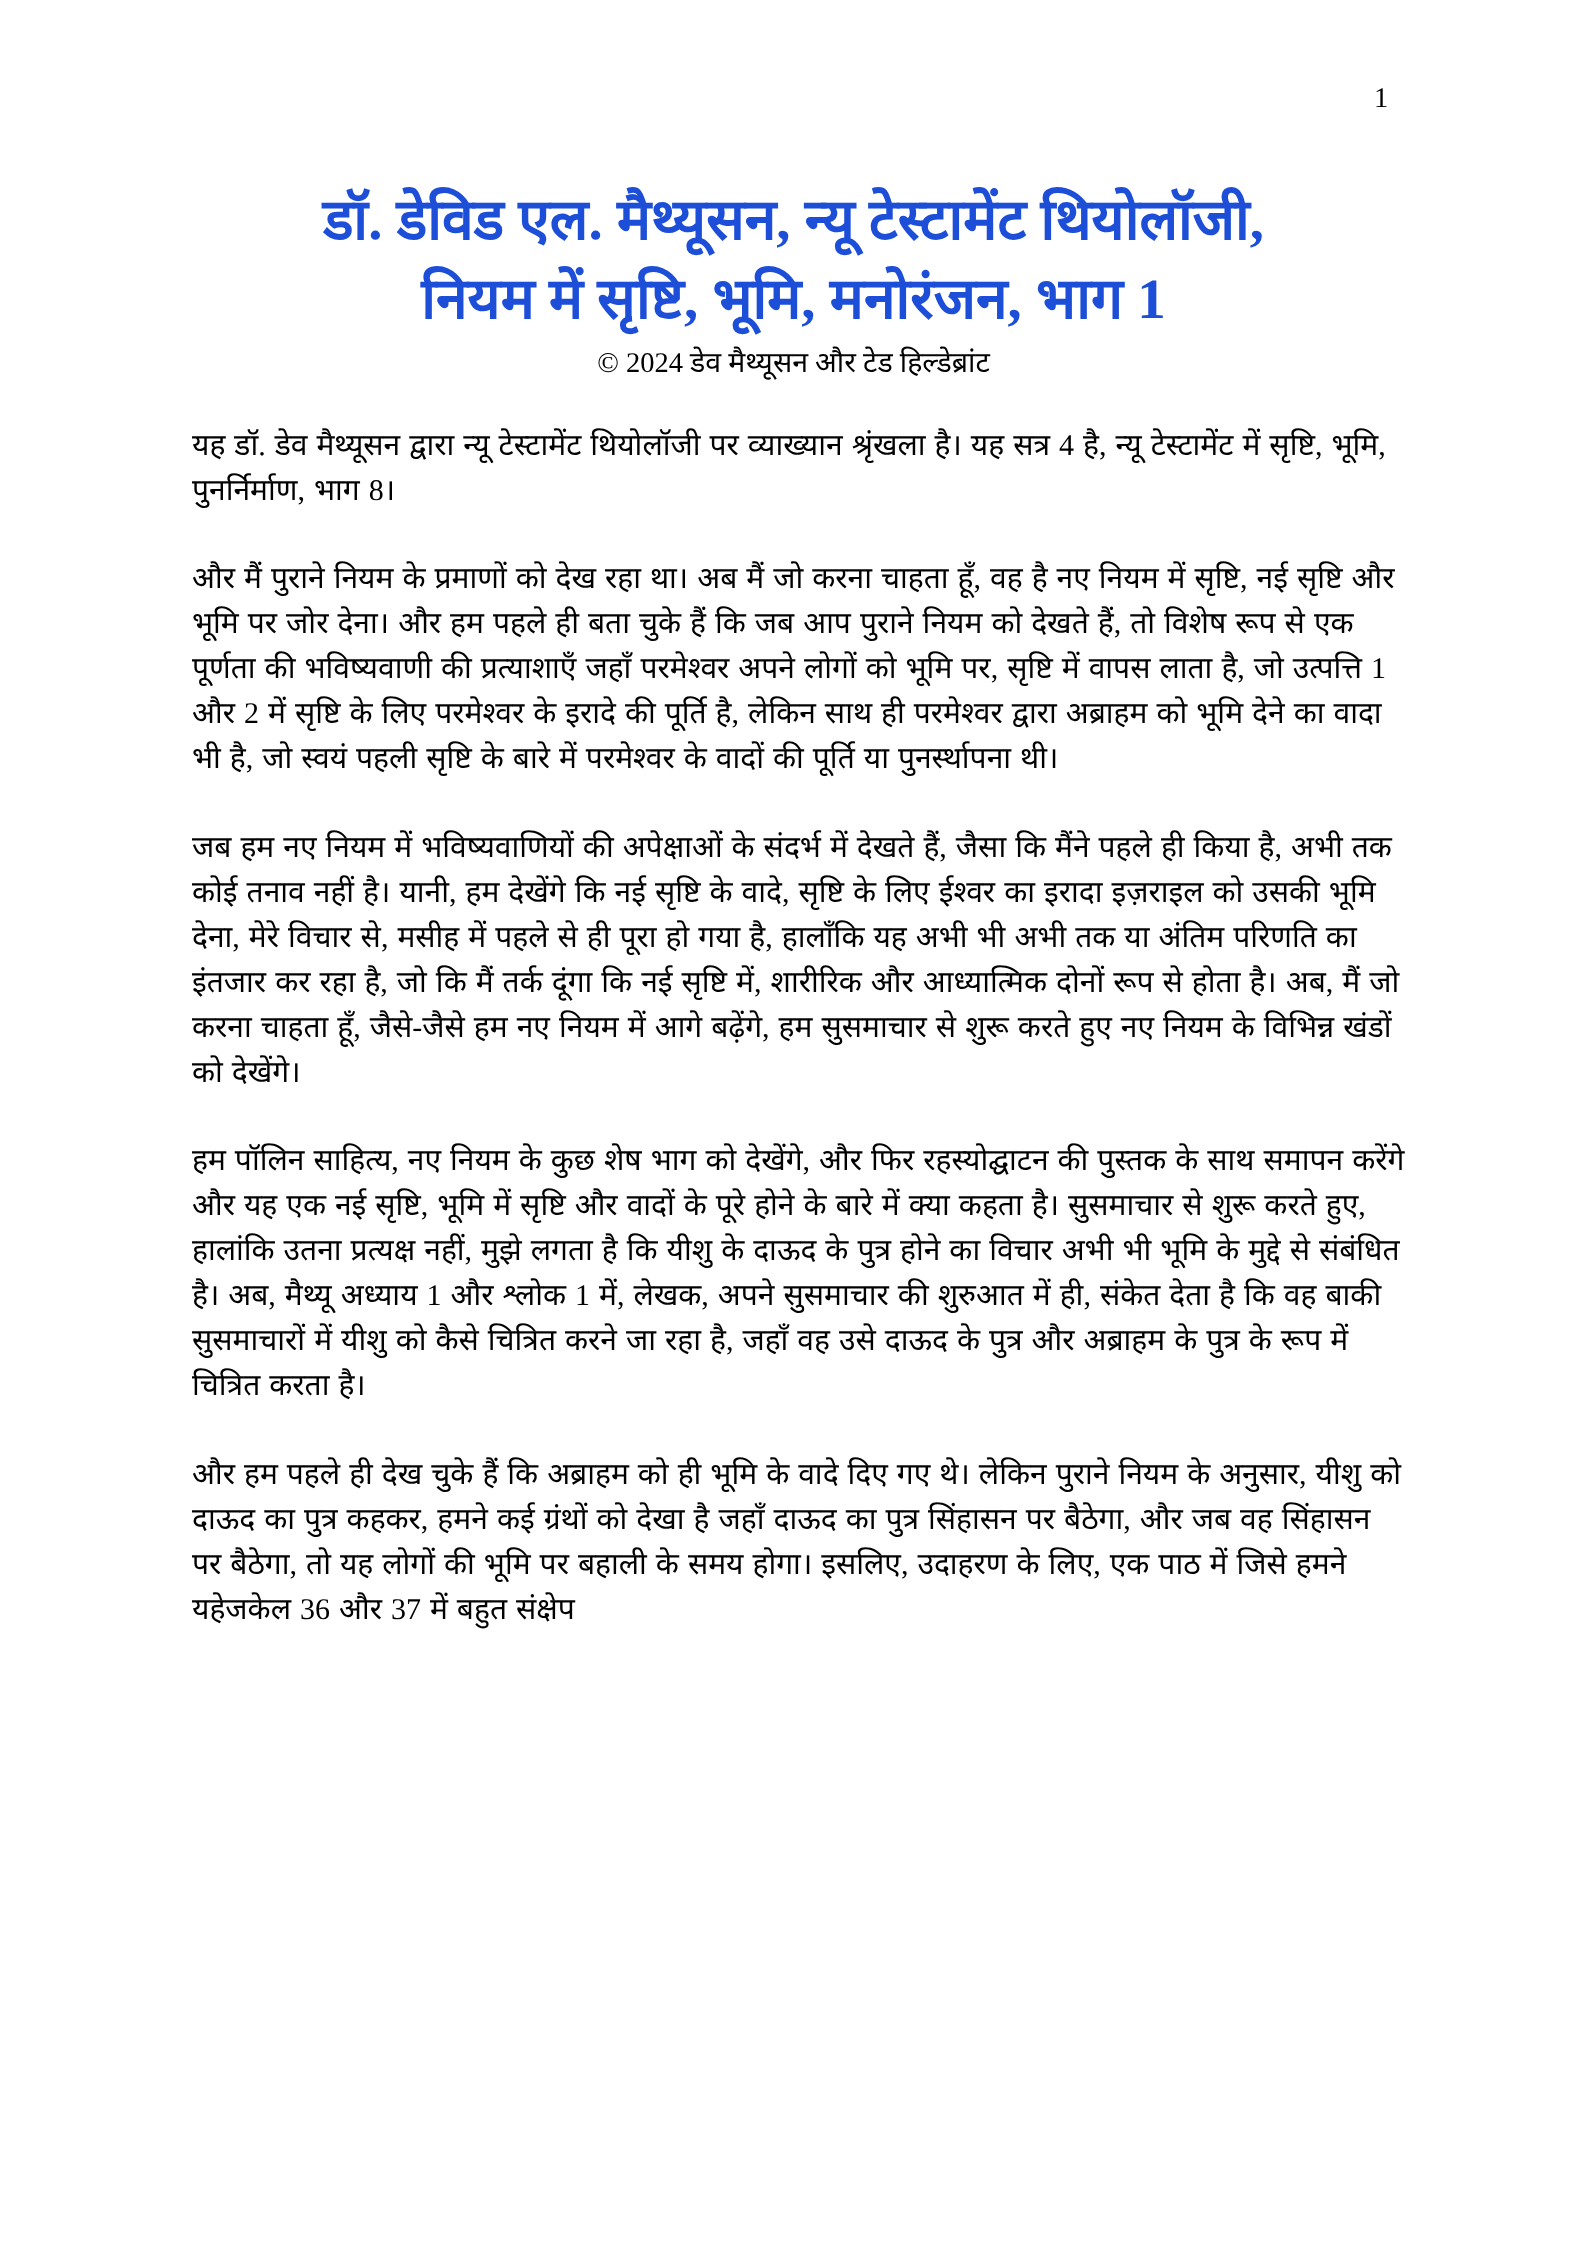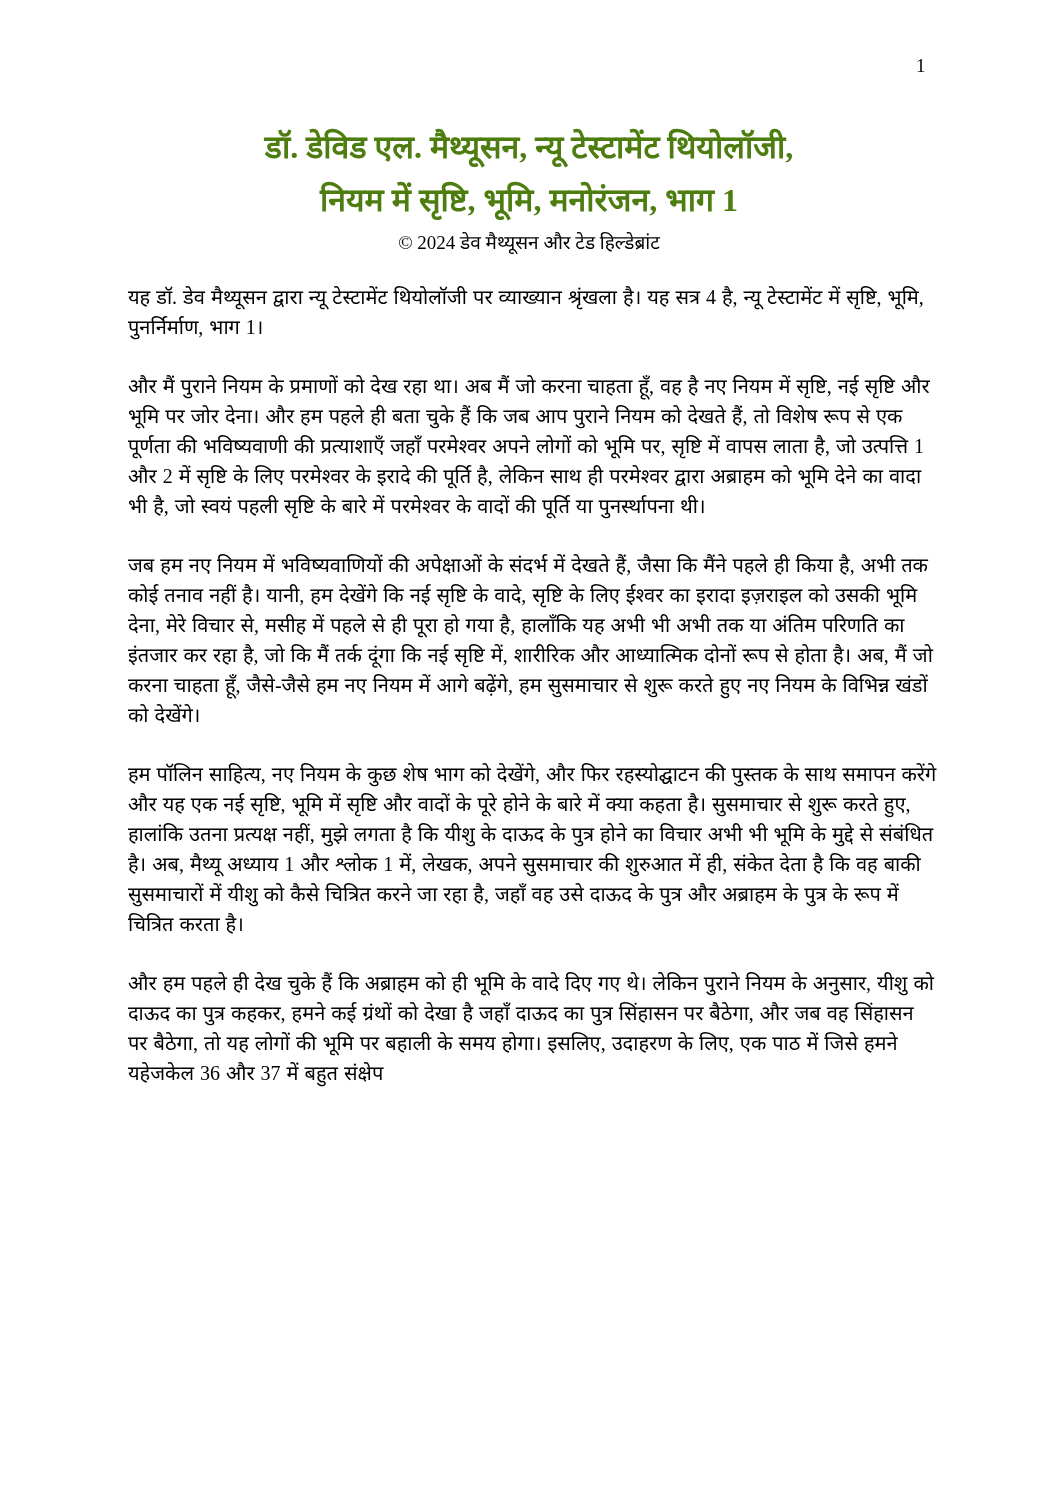--- a/index.html
+++ b/index.html
@@ -24,24 +24,24 @@
     font-size: 19px;
     line-height: 24px;
     color: #000000;
   }
   .title-block {
     margin: 121px 80px 0 80px;
     text-align: center;
   }
   .doc-title {
     margin: 0;
-    font-size: 32px;
+    font-size: 38px;
     font-weight: bold;
     line-height: 53px;
-    color: #4d7c0f;
+    color: #1d4ed8;
   }
   .copyright {
     margin: 2px 0 0 0;
     text-align: center;
     font-size: 19px;
     line-height: 27px;
     font-weight: normal;
     font-family: Liberation Serif, serif;
   }
   .body-text {
@@ -65,20 +65,20 @@
 
   <header class="title-block">
     <h1 class="doc-title">
       <div>डॉ. डेविड एल. मैथ्यूसन, न्यू टेस्टामेंट थियोलॉजी,</div>
       <div>नियम में सृष्टि, भूमि, मनोरंजन, भाग 1</div>
     </h1>
     <div class="copyright">© 2024 डेव मैथ्यूसन और टेड हिल्डेब्रांट</div>
   </header>
 
   <main class="body-text">
-    <p>यह डॉ. डेव मैथ्यूसन द्वारा न्यू टेस्टामेंट थियोलॉजी पर व्याख्यान श्रृंखला है। यह सत्र 4 है, न्यू टेस्टामेंट में सृष्टि, भूमि, पुनर्निर्माण, भाग 1।</p>
+    <p>यह डॉ. डेव मैथ्यूसन द्वारा न्यू टेस्टामेंट थियोलॉजी पर व्याख्यान श्रृंखला है। यह सत्र 4 है, न्यू टेस्टामेंट में सृष्टि, भूमि, पुनर्निर्माण, भाग 8।</p>
     <p>और मैं पुराने नियम के प्रमाणों को देख रहा था। अब मैं जो करना चाहता हूँ, वह है नए नियम में सृष्टि, नई सृष्टि और भूमि पर जोर देना। और हम पहले ही बता चुके हैं कि जब आप पुराने नियम को देखते हैं, तो विशेष रूप से एक पूर्णता की भविष्यवाणी की प्रत्याशाएँ जहाँ परमेश्वर अपने लोगों को भूमि पर, सृष्टि में वापस लाता है, जो उत्पत्ति 1 और 2 में सृष्टि के लिए परमेश्वर के इरादे की पूर्ति है, लेकिन साथ ही परमेश्वर द्वारा अब्राहम को भूमि देने का वादा भी है, जो स्वयं पहली सृष्टि के बारे में परमेश्वर के वादों की पूर्ति या पुनर्स्थापना थी।</p>
     <p>जब हम नए नियम में भविष्यवाणियों की अपेक्षाओं के संदर्भ में देखते हैं, जैसा कि मैंने पहले ही किया है, अभी तक कोई तनाव नहीं है। यानी, हम देखेंगे कि नई सृष्टि के वादे, सृष्टि के लिए ईश्वर का इरादा इज़राइल को उसकी भूमि देना, मेरे विचार से, मसीह में पहले से ही पूरा हो गया है, हालाँकि यह अभी भी अभी तक या अंतिम परिणति का इंतजार कर रहा है, जो कि मैं तर्क दूंगा कि नई सृष्टि में, शारीरिक और आध्यात्मिक दोनों रूप से होता है। अब, मैं जो करना चाहता हूँ, जैसे-जैसे हम नए नियम में आगे बढ़ेंगे, हम सुसमाचार से शुरू करते हुए नए नियम के विभिन्न खंडों को देखेंगे।</p>
     <p>हम पॉलिन साहित्य, नए नियम के कुछ शेष भाग को देखेंगे, और फिर रहस्योद्घाटन की पुस्तक के साथ समापन करेंगे और यह एक नई सृष्टि, भूमि में सृष्टि और वादों के पूरे होने के बारे में क्या कहता है। सुसमाचार से शुरू करते हुए, हालांकि उतना प्रत्यक्ष नहीं, मुझे लगता है कि यीशु के दाऊद के पुत्र होने का विचार अभी भी भूमि के मुद्दे से संबंधित है। अब, मैथ्यू अध्याय 1 और श्लोक 1 में, लेखक, अपने सुसमाचार की शुरुआत में ही, संकेत देता है कि वह बाकी सुसमाचारों में यीशु को कैसे चित्रित करने जा रहा है, जहाँ वह उसे दाऊद के पुत्र और अब्राहम के पुत्र के रूप में चित्रित करता है।</p>
     <p>और हम पहले ही देख चुके हैं कि अब्राहम को ही भूमि के वादे दिए गए थे। लेकिन पुराने नियम के अनुसार, यीशु को दाऊद का पुत्र कहकर, हमने कई ग्रंथों को देखा है जहाँ दाऊद का पुत्र सिंहासन पर बैठेगा, और जब वह सिंहासन पर बैठेगा, तो यह लोगों की भूमि पर बहाली के समय होगा। इसलिए, उदाहरण के लिए, एक पाठ में जिसे हमने यहेजकेल 36 और 37 में बहुत संक्षेप</p>
   </main>
 
 </div>
 
 </body></html>

